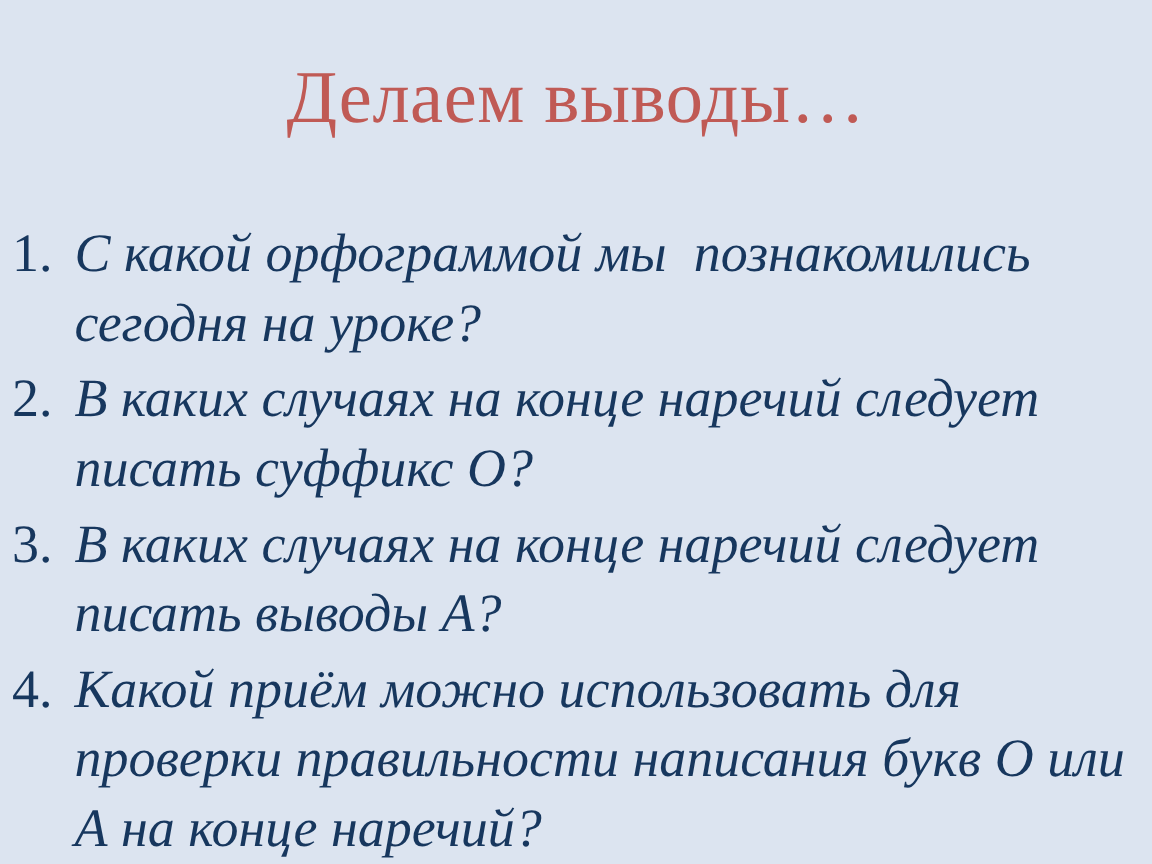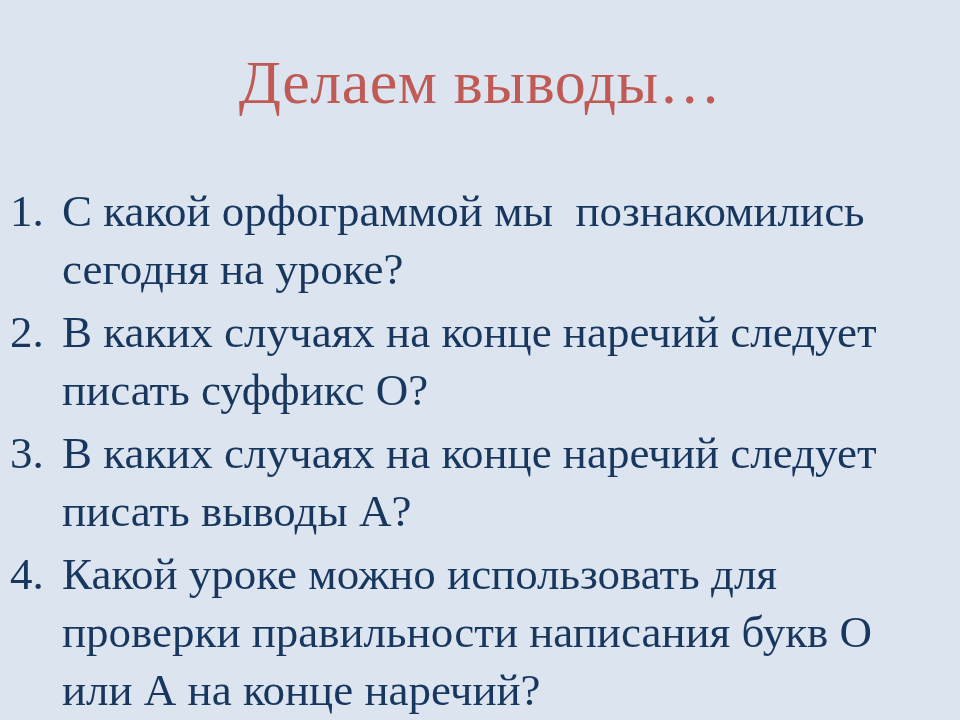--- a/index.html
+++ b/index.html
@@ -39,20 +39,21 @@
   }
   .question-number {
     flex: 0 0 62px;
     box-sizing: border-box;
     padding-left: 10px;
   }
   .question-text {
     flex: 1 1 auto;
     padding-right: 14px;
     white-space: pre-wrap;
+    font-style: italic;
   }
 </style>
 </head>
 <body>
 
 <div class="slide">
 
   <h1 class="slide-title">Делаем выводы…</h1>
 
   <ol class="question-list">
@@ -67,18 +68,18 @@
       <span class="question-text">В каких случаях на конце наречий следует писать суффикс О?</span>
     </li>
 
     <li class="question-item">
       <span class="question-number">3.</span>
       <span class="question-text">В каких случаях на конце наречий следует писать выводы А?</span>
     </li>
 
     <li class="question-item">
       <span class="question-number">4.</span>
-      <span class="question-text">Какой уроке можно использовать для проверки правильности написания букв О или А на конце наречий?</span>
+      <span class="question-text">Какой приём можно использовать для проверки правильности написания букв О или А на конце наречий?</span>
     </li>
 
   </ol>
 
 </div>
 
 </body></html>

